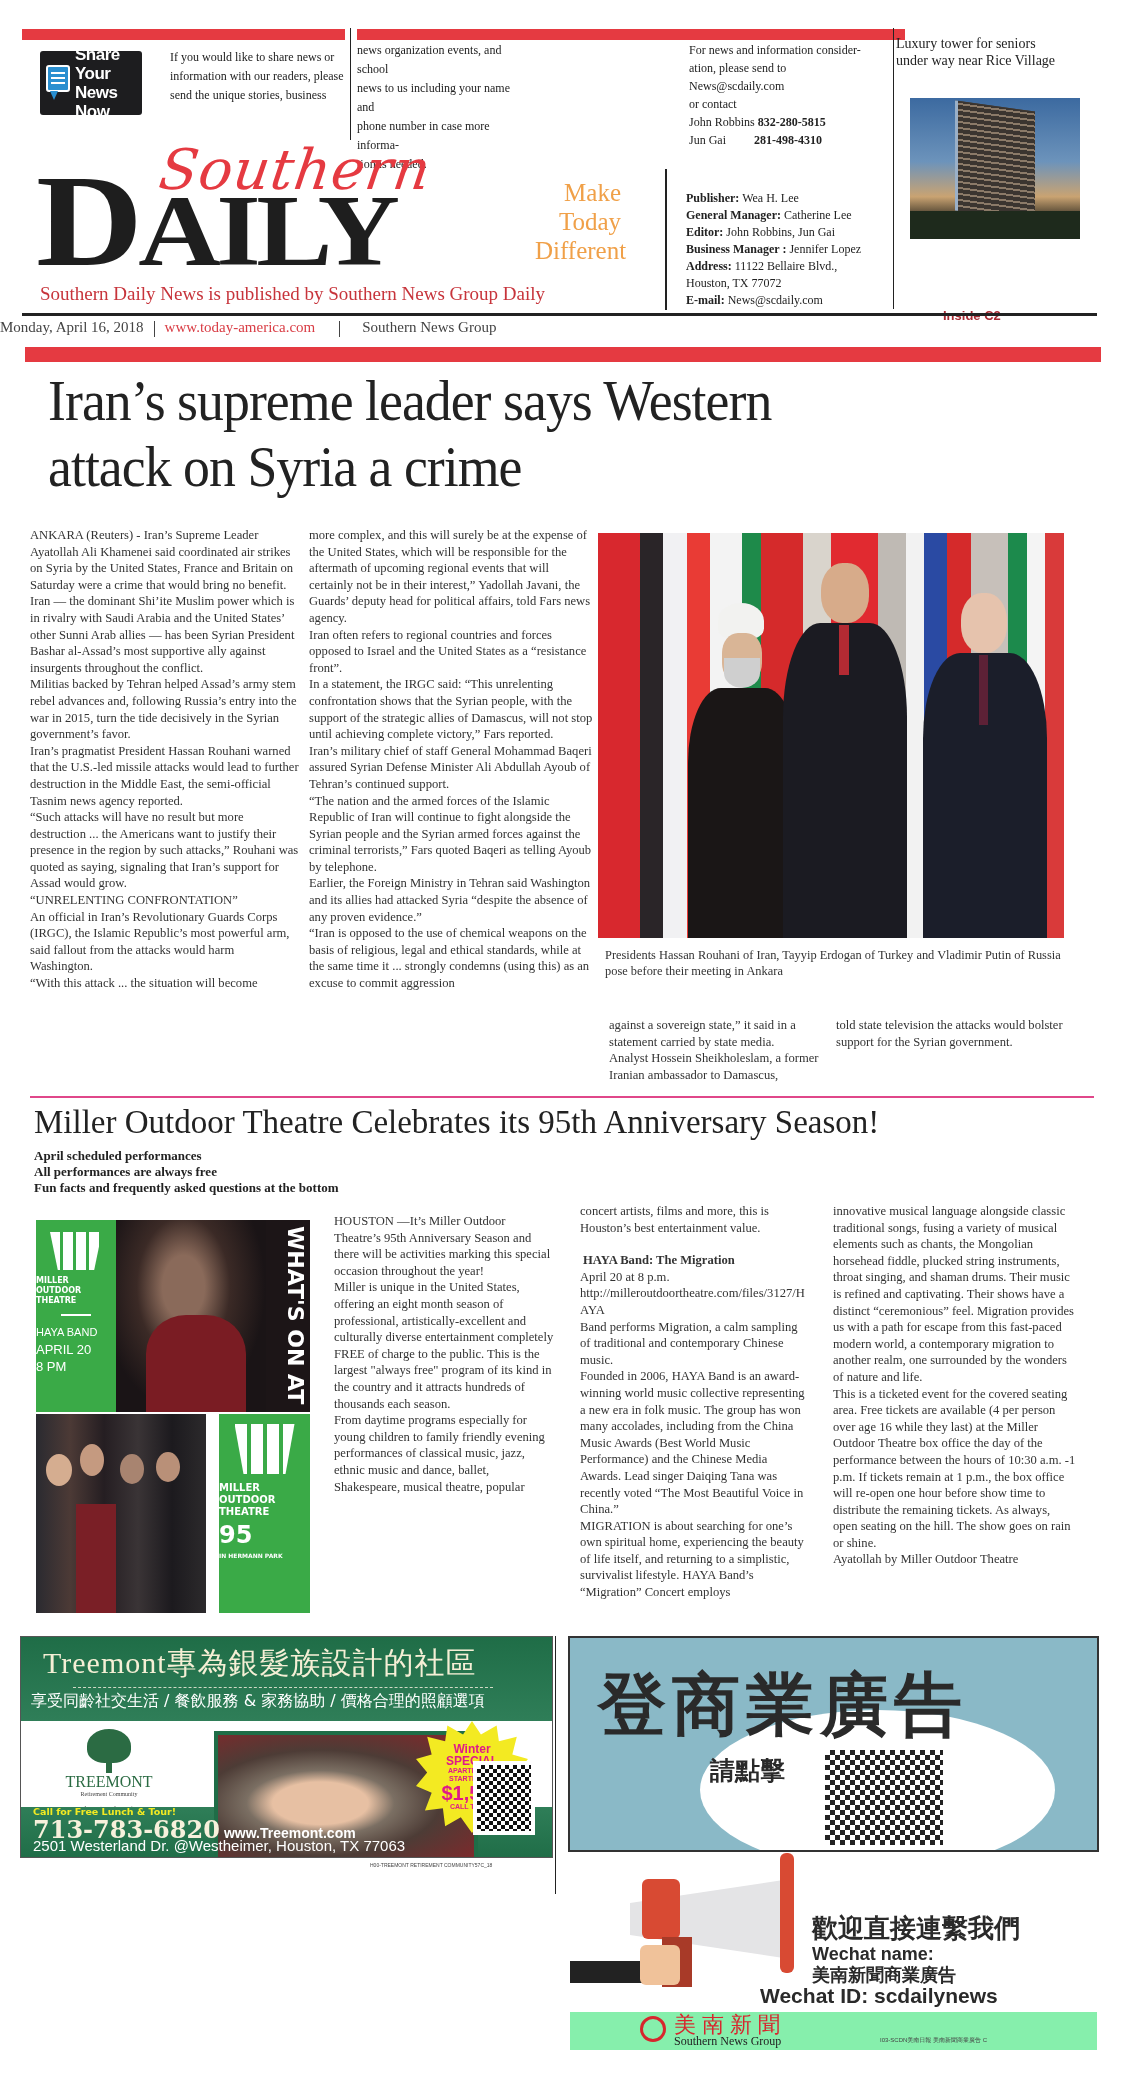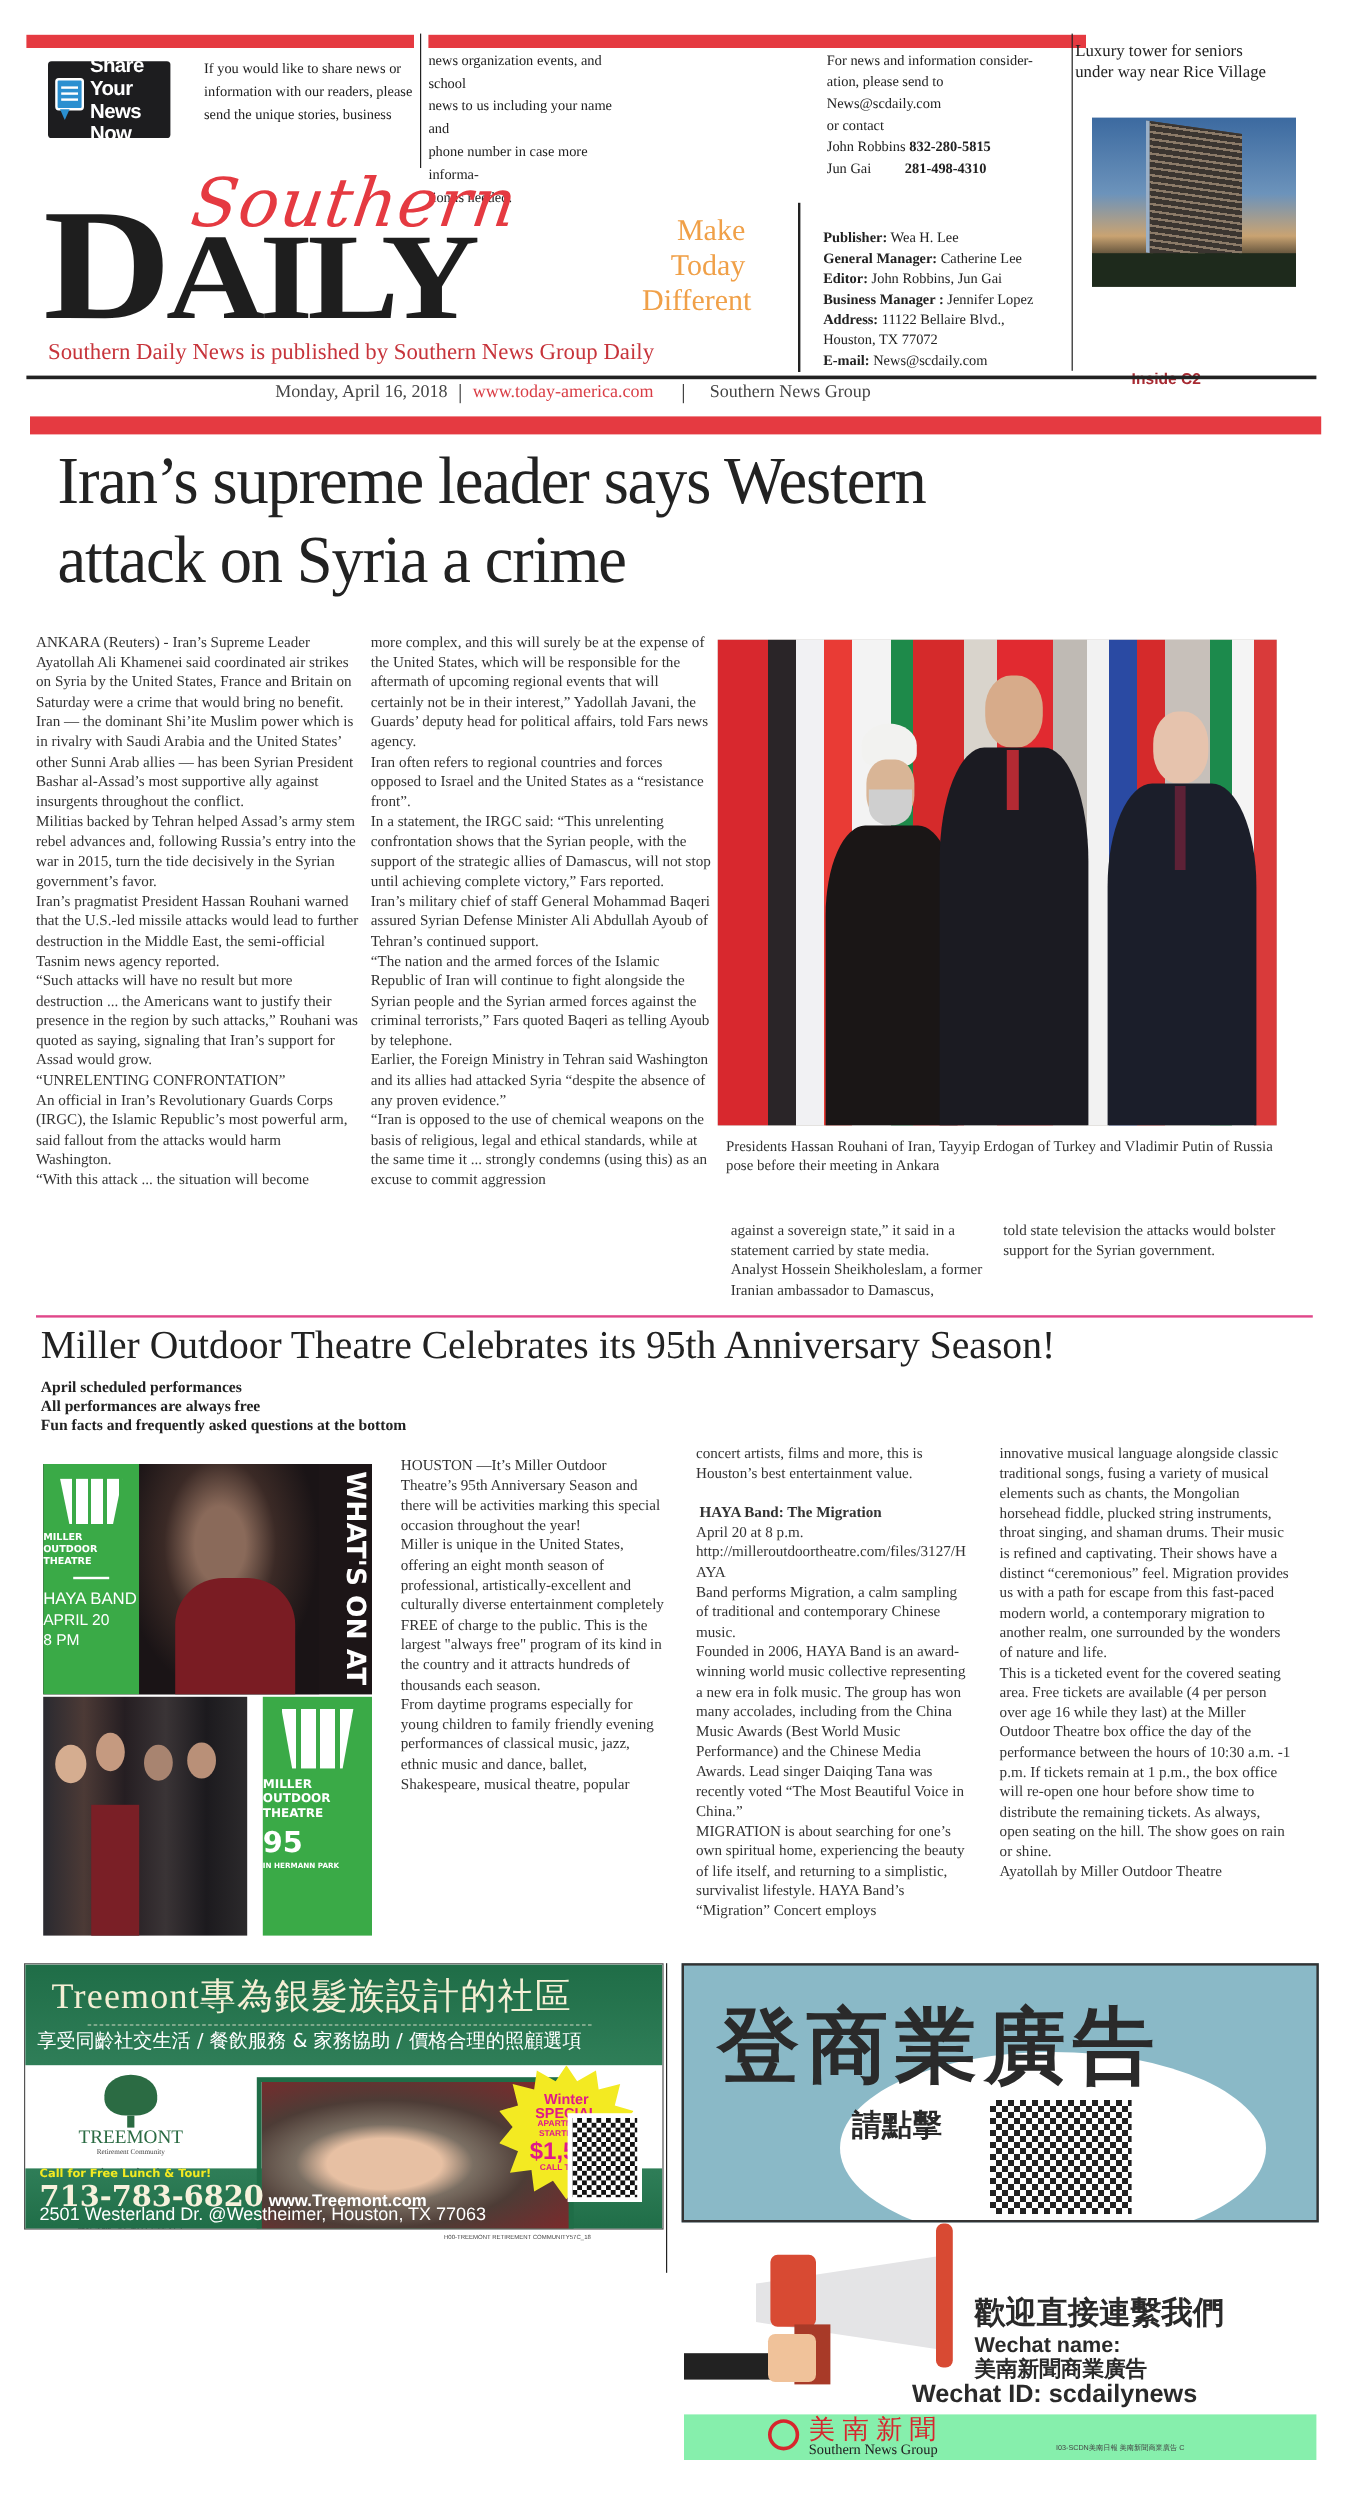--- a/index.html
+++ b/index.html
@@ -23,21 +23,21 @@
   .contact-text { font-size: 12px; line-height: 18px; color: #222; }
   .staff-text { font-size: 12px; line-height: 17px; color: #222; }
   .staff-text b { font-weight: bold; }
 
   .masthead-southern { left: 160px; top: 137px; font-family: "DejaVu Serif", serif; font-style: italic; color: #e53a41; font-size: 56px; letter-spacing: 1px; transform: skewX(-8deg); }
   .masthead-daily { left: 36px; top: 170px; font-family: "Liberation Serif", serif; font-weight: 900; font-size: 102px; color: #1e1e1e; letter-spacing: -4px; transform: scaleX(1.12); transform-origin: left; line-height: 102px; }
   .masthead-daily .big-d { font-size: 132px; }
   .tagline { left: 535px; top: 178px; color: #f0a048; font-size: 25px; line-height: 29px; text-align: right; width: 86px; }
   .pub-line { left: 40px; top: 283px; color: #c7343b; font-size: 19px; }
 
-  .dateline { top: 319px; left: 0; width: 955px; text-align: center; font-size: 15px; color: #444; }
+  .dateline { top: 319px; left: 0; width: 955px; font-size: 15px; color: #444; }
   .dateline .sep { display: inline-block; width: 1px; height: 16px; background: #444; vertical-align: middle; margin: 0 10px; }
   .dateline .url { color: #d93c44; }
 
   .headline { left: 48px; top: 368px; font-size: 56px; line-height: 66px; color: #222; letter-spacing: -1px; transform: scaleX(0.96); transform-origin: left; font-family: "Liberation Serif", serif; }
 
   .photo-box { left: 598px; top: 533px; width: 466px; height: 405px; overflow: hidden; background: #c9c4bd; }
 
   .caption { font-size: 12.4px; line-height: 16px; color: #333; }
 
   .section-divider { left: 0; top: 1096px; width: 1094px; height: 2px; background: #e0478a; }
@@ -203,21 +203,21 @@
   <div>Fun facts and frequently asked questions at the bottom</div>
 </div>
 
 <div class="abs" style="left:36px;top:1220px;width:274px;height:192px;background:#1c1517;overflow:hidden;">
   <div class="green mot-logo" style="position:absolute;left:0;top:0;width:80px;height:192px;padding-top:12px;">
     <div style="margin:0 auto 6px;width:52px;height:38px;background:repeating-linear-gradient(90deg,#fff 0 10px,transparent 10px 13px);clip-path:polygon(0 0,100% 0,85% 100%,15% 100%);"></div>
     <div style="font-size:8px;line-height:10px;">MILLER</div>
     <div style="font-size:8px;line-height:10px;">OUTDOOR</div>
     <div style="font-size:8px;line-height:10px;">THEATRE</div>
     <div style="width:30px;height:2px;background:#fff;margin:8px auto;"></div>
-    <div style="font-family:'Liberation Sans',sans-serif;font-weight:normal;font-size:14px;line-height:17px;">HAYA BAND</div>
+    <div style="font-family:'Liberation Sans',sans-serif;font-weight:normal;font-size:11px;line-height:17px;">HAYA BAND</div>
     <div style="font-family:'Liberation Sans',sans-serif;font-weight:normal;font-size:13px;line-height:17px;">APRIL 20</div>
     <div style="font-family:'Liberation Sans',sans-serif;font-weight:normal;font-size:13px;line-height:17px;">8 PM</div>
   </div>
   <div style="position:absolute;left:80px;top:0;width:150px;height:192px;background:radial-gradient(ellipse at 45% 35%,#8a6a5a 0 18%,#3b2a26 40%,#1a1416 70%);">
     <div style="position:absolute;left:30px;top:95px;width:100px;height:97px;background:#7a1c23;border-radius:40% 40% 0 0;"></div>
   </div>
   <div style="position:absolute;left:236px;top:6px;width:180px;color:#fff;font-family:'DejaVu Sans',sans-serif;font-weight:bold;font-size:22px;transform:rotate(90deg);transform-origin:0 0;white-space:nowrap;margin-left:36px;">WHAT'S ON AT MILLER?</div>
 </div>
 
 <div class="abs" style="left:36px;top:1414px;width:170px;height:199px;background:linear-gradient(90deg,#2a2a30 0%,#4c3a36 20%,#251e22 40%,#3a3436 60%,#1c1a1e 80%,#2c2a2c 100%);">

